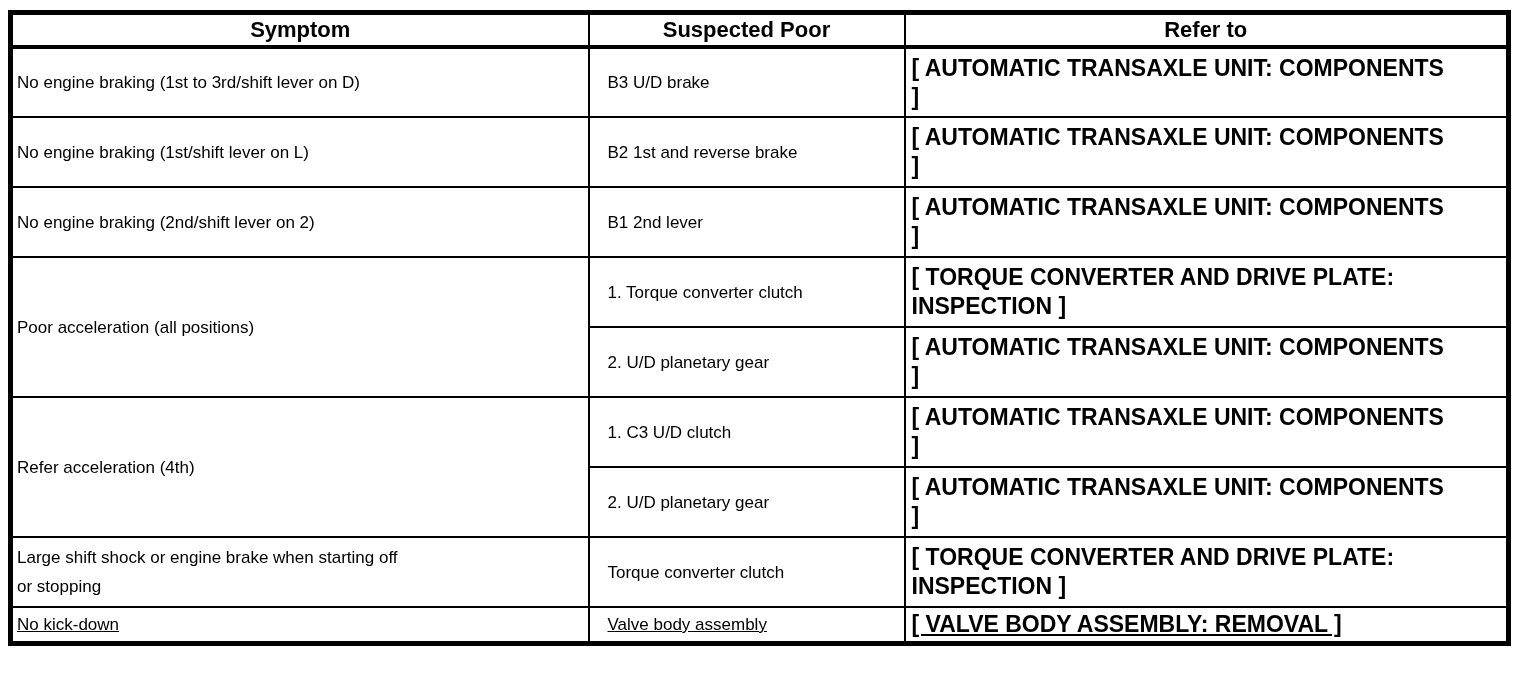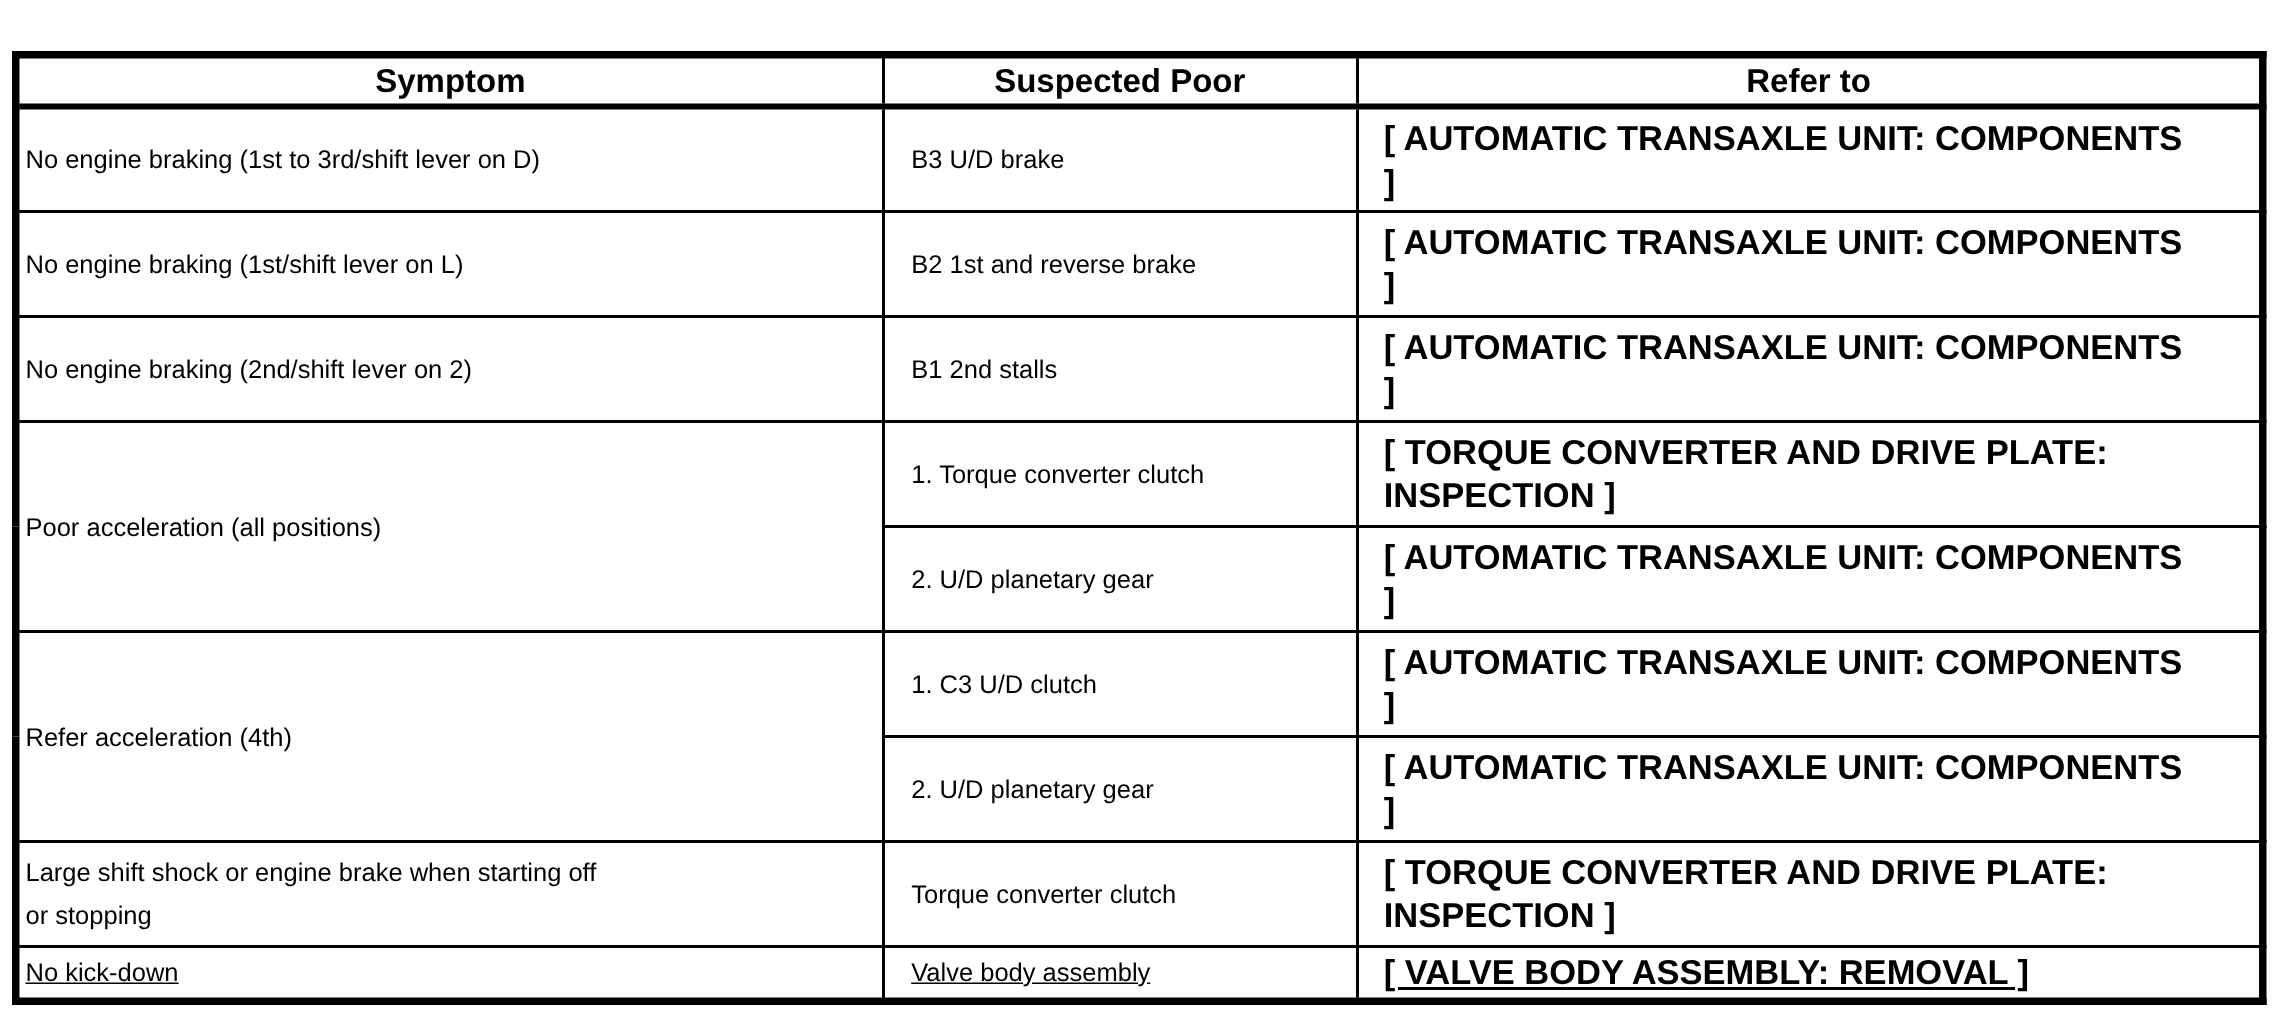--- a/index.html
+++ b/index.html
@@ -14,21 +14,20 @@
     height: 676px;
     box-sizing: border-box;
     padding: 10px 8px 8px 8px;
     background: #ffffff;
   }
   table.troubleshooting {
     border-collapse: collapse;
     table-layout: fixed;
     width: 1503px;
     border: 5px solid #000000;
-    margin-top: 24px;
   }
   col.c1 { width: 578px; }
   col.c2 { width: 316px; }
   col.c3 { width: 604px; }
   th, td {
     border: 2px solid #000000;
     box-sizing: border-box;
     overflow: hidden;
   }
   thead th {
@@ -49,21 +48,21 @@
     padding: 2px 4px 2px 4px;
     white-space: pre-line;
     line-height: 29px;
   }
   tbody td.area {
     padding-left: 18px;
   }
   tbody td.refer {
     font-weight: bold;
     font-size: 23px;
-    padding-left: 17px;
+    padding-left: 6px;
     line-height: 29px;
   }
   tr.short td {
     height: 36px;
     text-decoration: underline;
   }
 </style>
 </head>
 <body>
 
@@ -89,21 +88,21 @@
 ]</td>
       </tr>
       <tr>
         <td class="sym">No engine braking (1st/shift lever on L)</td>
         <td class="area">B2 1st and reverse brake</td>
         <td class="refer">[ AUTOMATIC TRANSAXLE UNIT: COMPONENTS
 ]</td>
       </tr>
       <tr>
         <td class="sym">No engine braking (2nd/shift lever on 2)</td>
-        <td class="area">B1 2nd stalls</td>
+        <td class="area">B1 2nd lever</td>
         <td class="refer">[ AUTOMATIC TRANSAXLE UNIT: COMPONENTS
 ]</td>
       </tr>
       <tr>
         <td class="sym" rowspan="2">Poor acceleration (all positions)</td>
         <td class="area">1. Torque converter clutch</td>
         <td class="refer">[ TORQUE CONVERTER AND DRIVE PLATE:
 INSPECTION ]</td>
       </tr>
       <tr>

